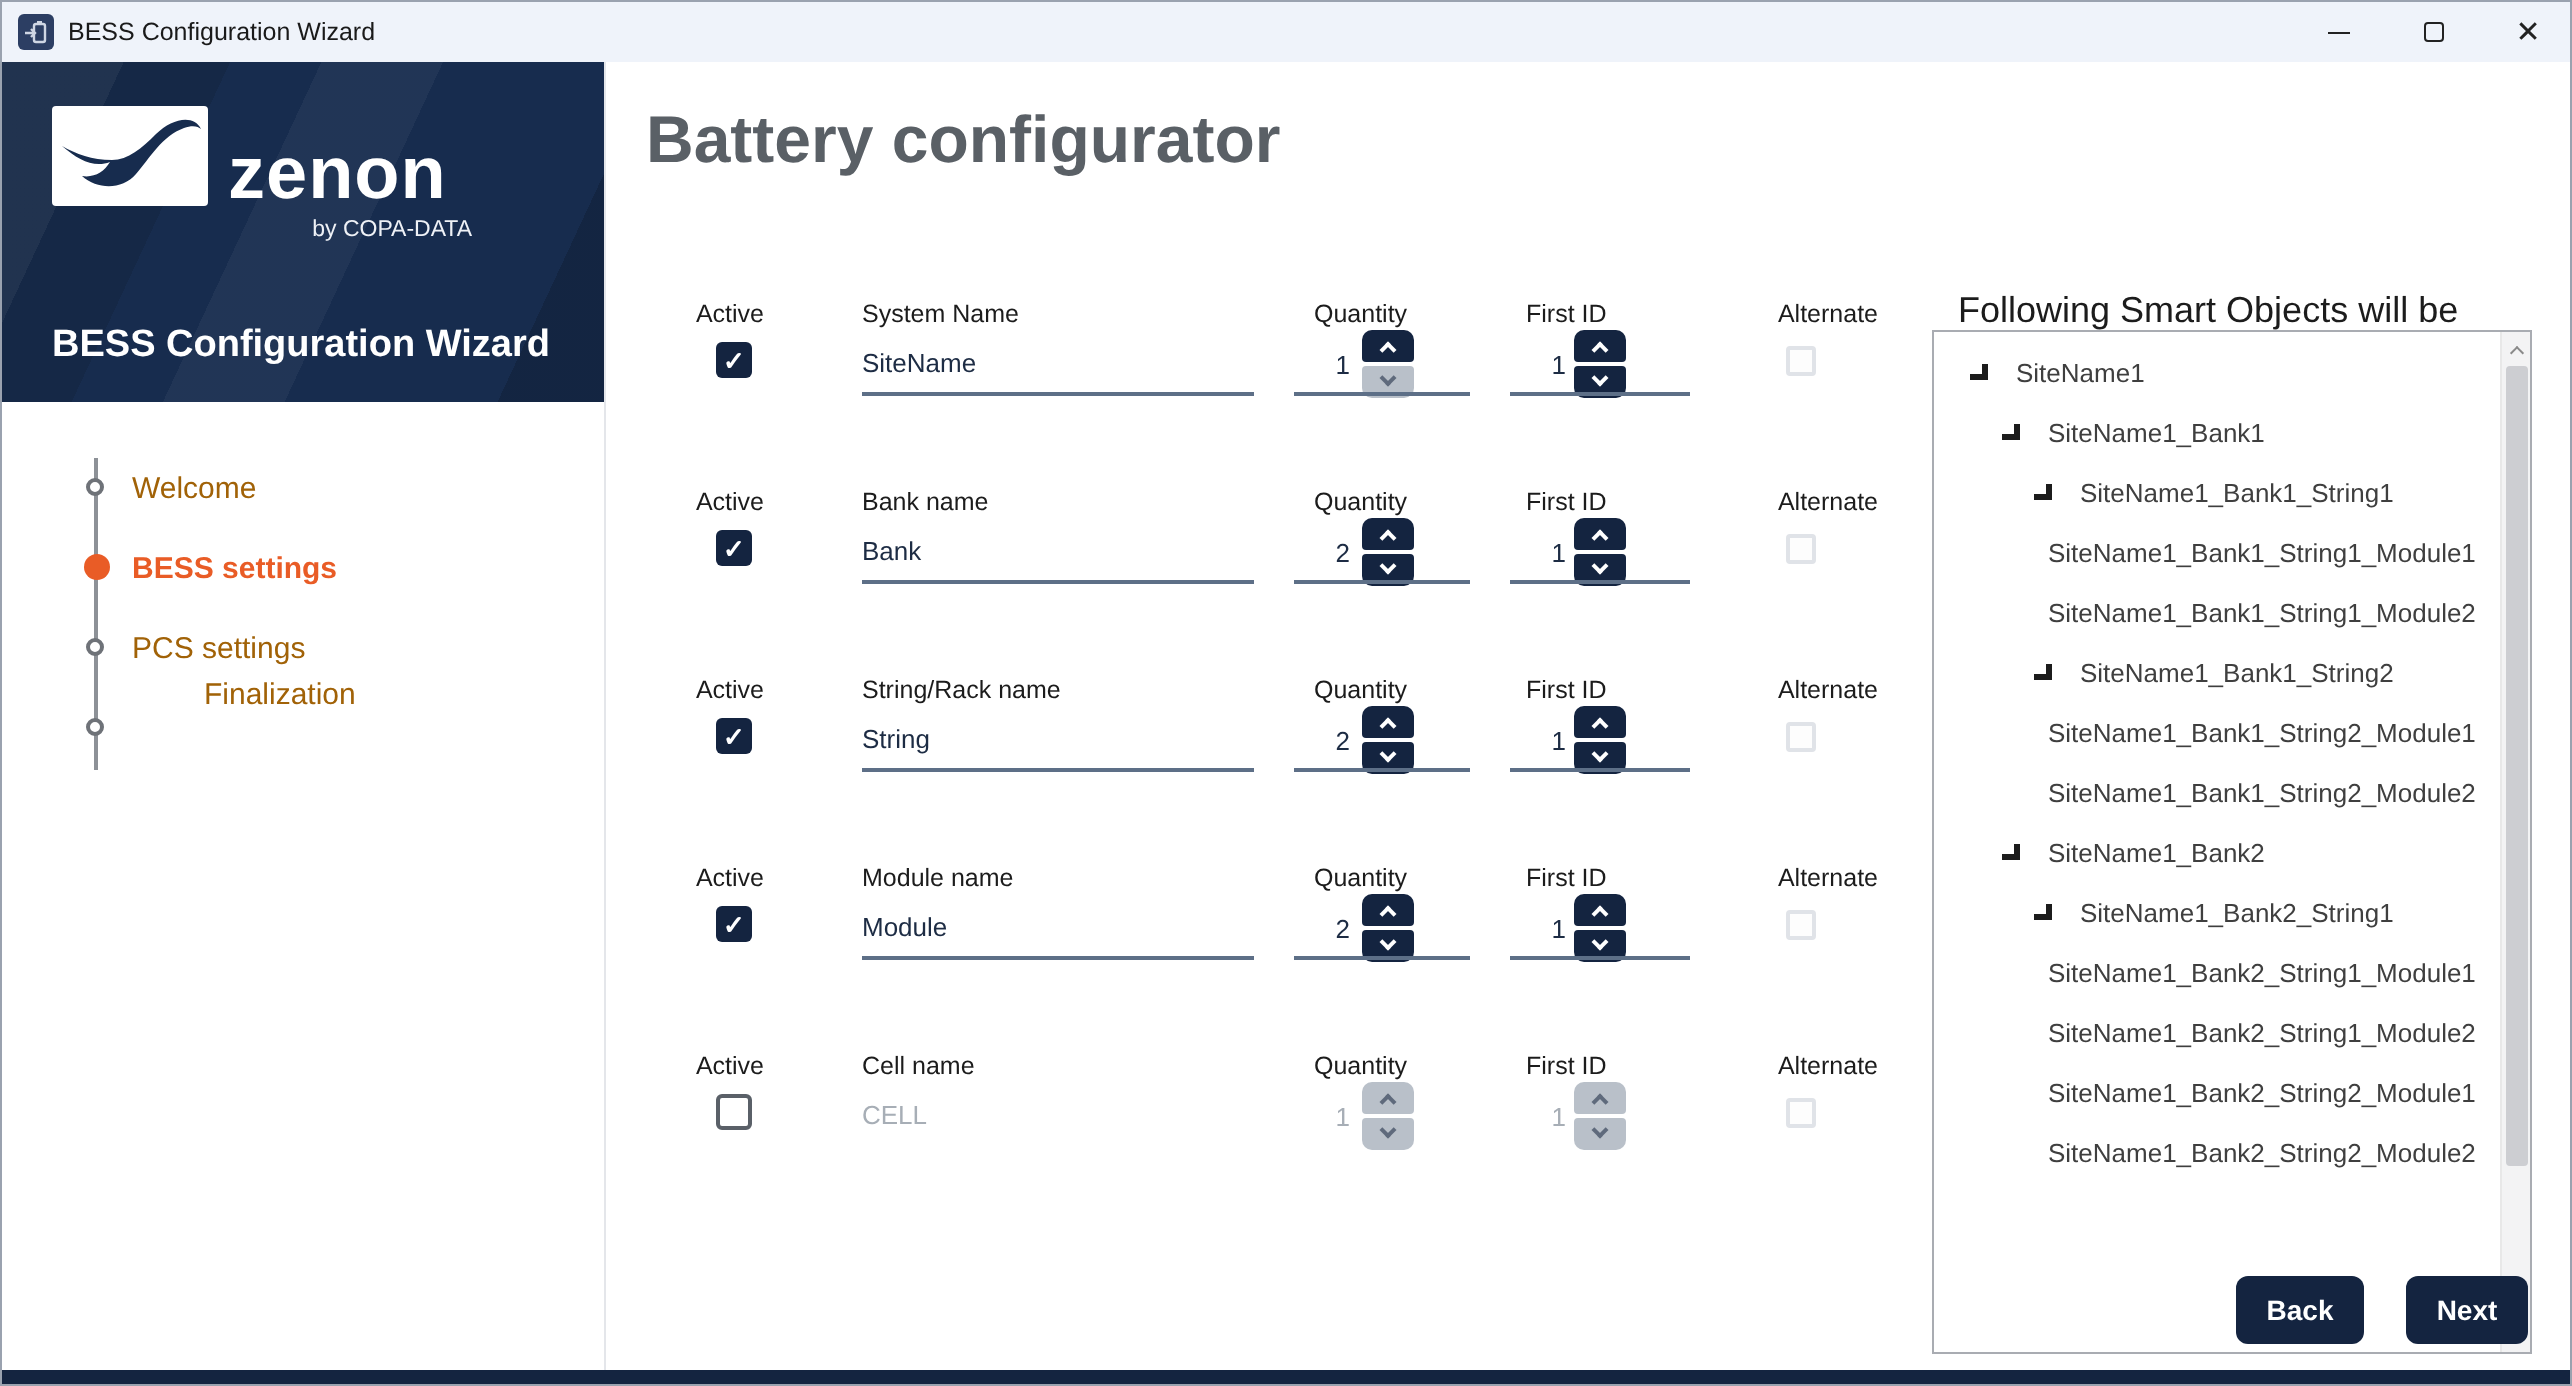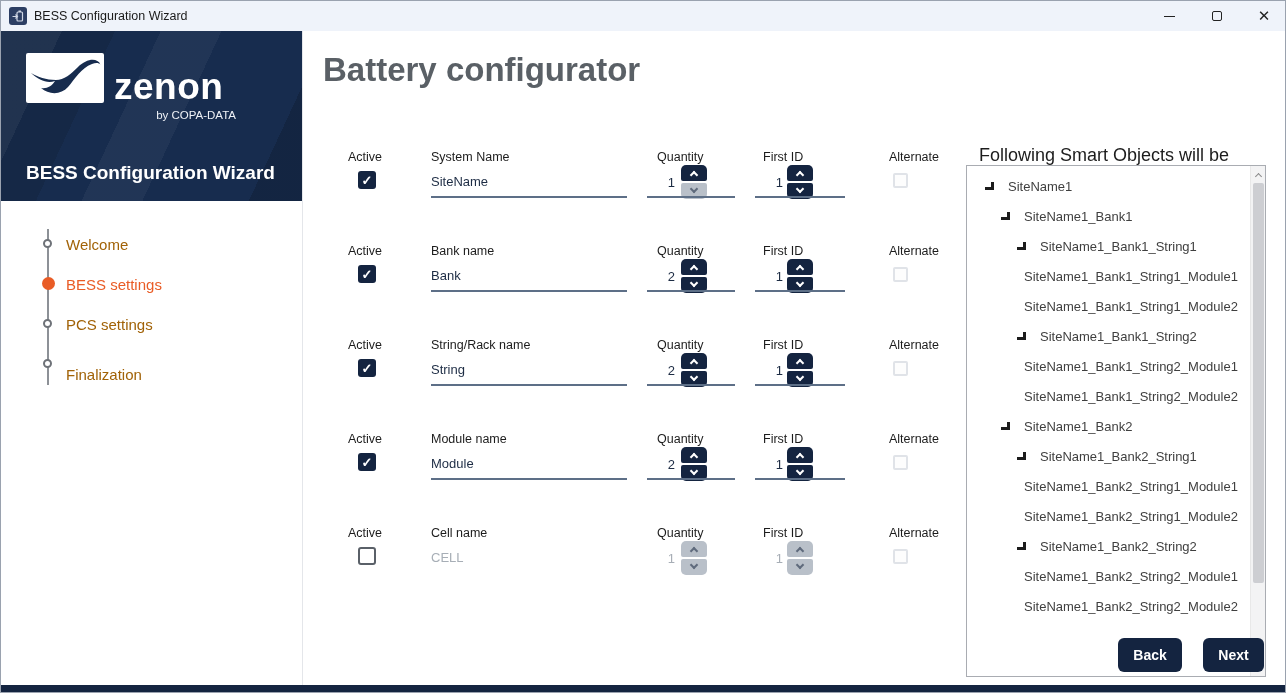--- a/index.html
+++ b/index.html
@@ -27,21 +27,21 @@
   .brand { position:absolute; left:113px; top:38px; font-size:37px; font-weight:bold; color:#fff; letter-spacing:0.5px; line-height:36px; }
   .byline { position:absolute; left:115px; top:78px; width:120px; text-align:right; font-size:11.5px; color:#eef1f6; }
   .wizard-title { position:absolute; left:25px; top:131px; font-size:19px; font-weight:bold; color:#fff; }
 
   
   .step-line { position:absolute; left:46px; top:198px; width:2px; height:156px; background:#8d9197; }
   .step-dot { position:absolute; border-radius:50%; background:#fff; }
   .dot-idle { width:9px; height:9px; border:2px solid #6e7278; left:42px; }
   .dot-active { width:13px; height:13px; background:#e95c26; left:41px; border:none; }
   .step-label { position:absolute; left:65px; font-size:15px; color:#a16207; }
-  .step-label.active { color:#e95c26; font-weight:normal; }
+  .step-label.active { color:#e95c26; font-weight:bold; }
 
   
   .page-title { position:absolute; left:322px; top:50px; font-size:33px; font-weight:bold; color:#5a6066; }
 
   .fr { position:absolute; left:330px; width:612px; height:64px; font-size:13px; }
   .fr > div { position:absolute; }
   .cell-label { font-size:12.5px; color:#1c1c1c; white-space:nowrap; }
   .l-active { left:4px; top:0; width:60px; text-align:center; }
   .cb-active { left:27px; top:21px; }
   .l-name { left:100px; top:0; }
@@ -133,21 +133,21 @@
     <div class="step-dot dot-idle" style="top:208px;"></div>
     <div class="step-label" style="top:205px;">Welcome</div>
 
     <div class="step-dot dot-active" style="top:246px;"></div>
     <div class="step-label active" style="top:245px;">BESS settings</div>
 
     <div class="step-dot dot-idle" style="top:288px;"></div>
     <div class="step-label" style="top:285px;">PCS settings</div>
 
     <div class="step-dot dot-idle" style="top:328px;"></div>
-    <div class="step-label" style="top:335px;">Finalization</div>
+    <div class="step-label" style="top:308px;margin-left:36px;">Finalization</div>
   </div>
 
   <div class="page-title">Battery configurator</div>
 
   <div class="fr" style="top:149px;">
     <div class="cell-label l-active">Active</div>
     <div class="checkbox checked cb-active">
         <span>✓</span>
       </div>
     <div class="cell-label l-name">System Name</div>
@@ -348,24 +348,20 @@
       <div class="ti lvl2">
           <span class="texp"></span>
           <span>SiteName1_Bank2_String1</span>
         </div>
       <div class="ti leaf">
           <span>SiteName1_Bank2_String1_Module1</span>
         </div>
       <div class="ti leaf">
           <span>SiteName1_Bank2_String1_Module2</span>
         </div>
-      <div class="ti lvl2">
-          <span class="texp"></span>
-          <span>SiteName1_Bank2_String2</span>
-        </div>
       <div class="ti leaf">
           <span>SiteName1_Bank2_String2_Module1</span>
         </div>
       <div class="ti leaf">
           <span>SiteName1_Bank2_String2_Module2</span>
         </div>
     </div>
     <div class="scrollbar">
       <div class="scroll-arrow sa-up">
           <i class="s-chev" style="transform:translateY(2px) rotate(45deg);"></i>

